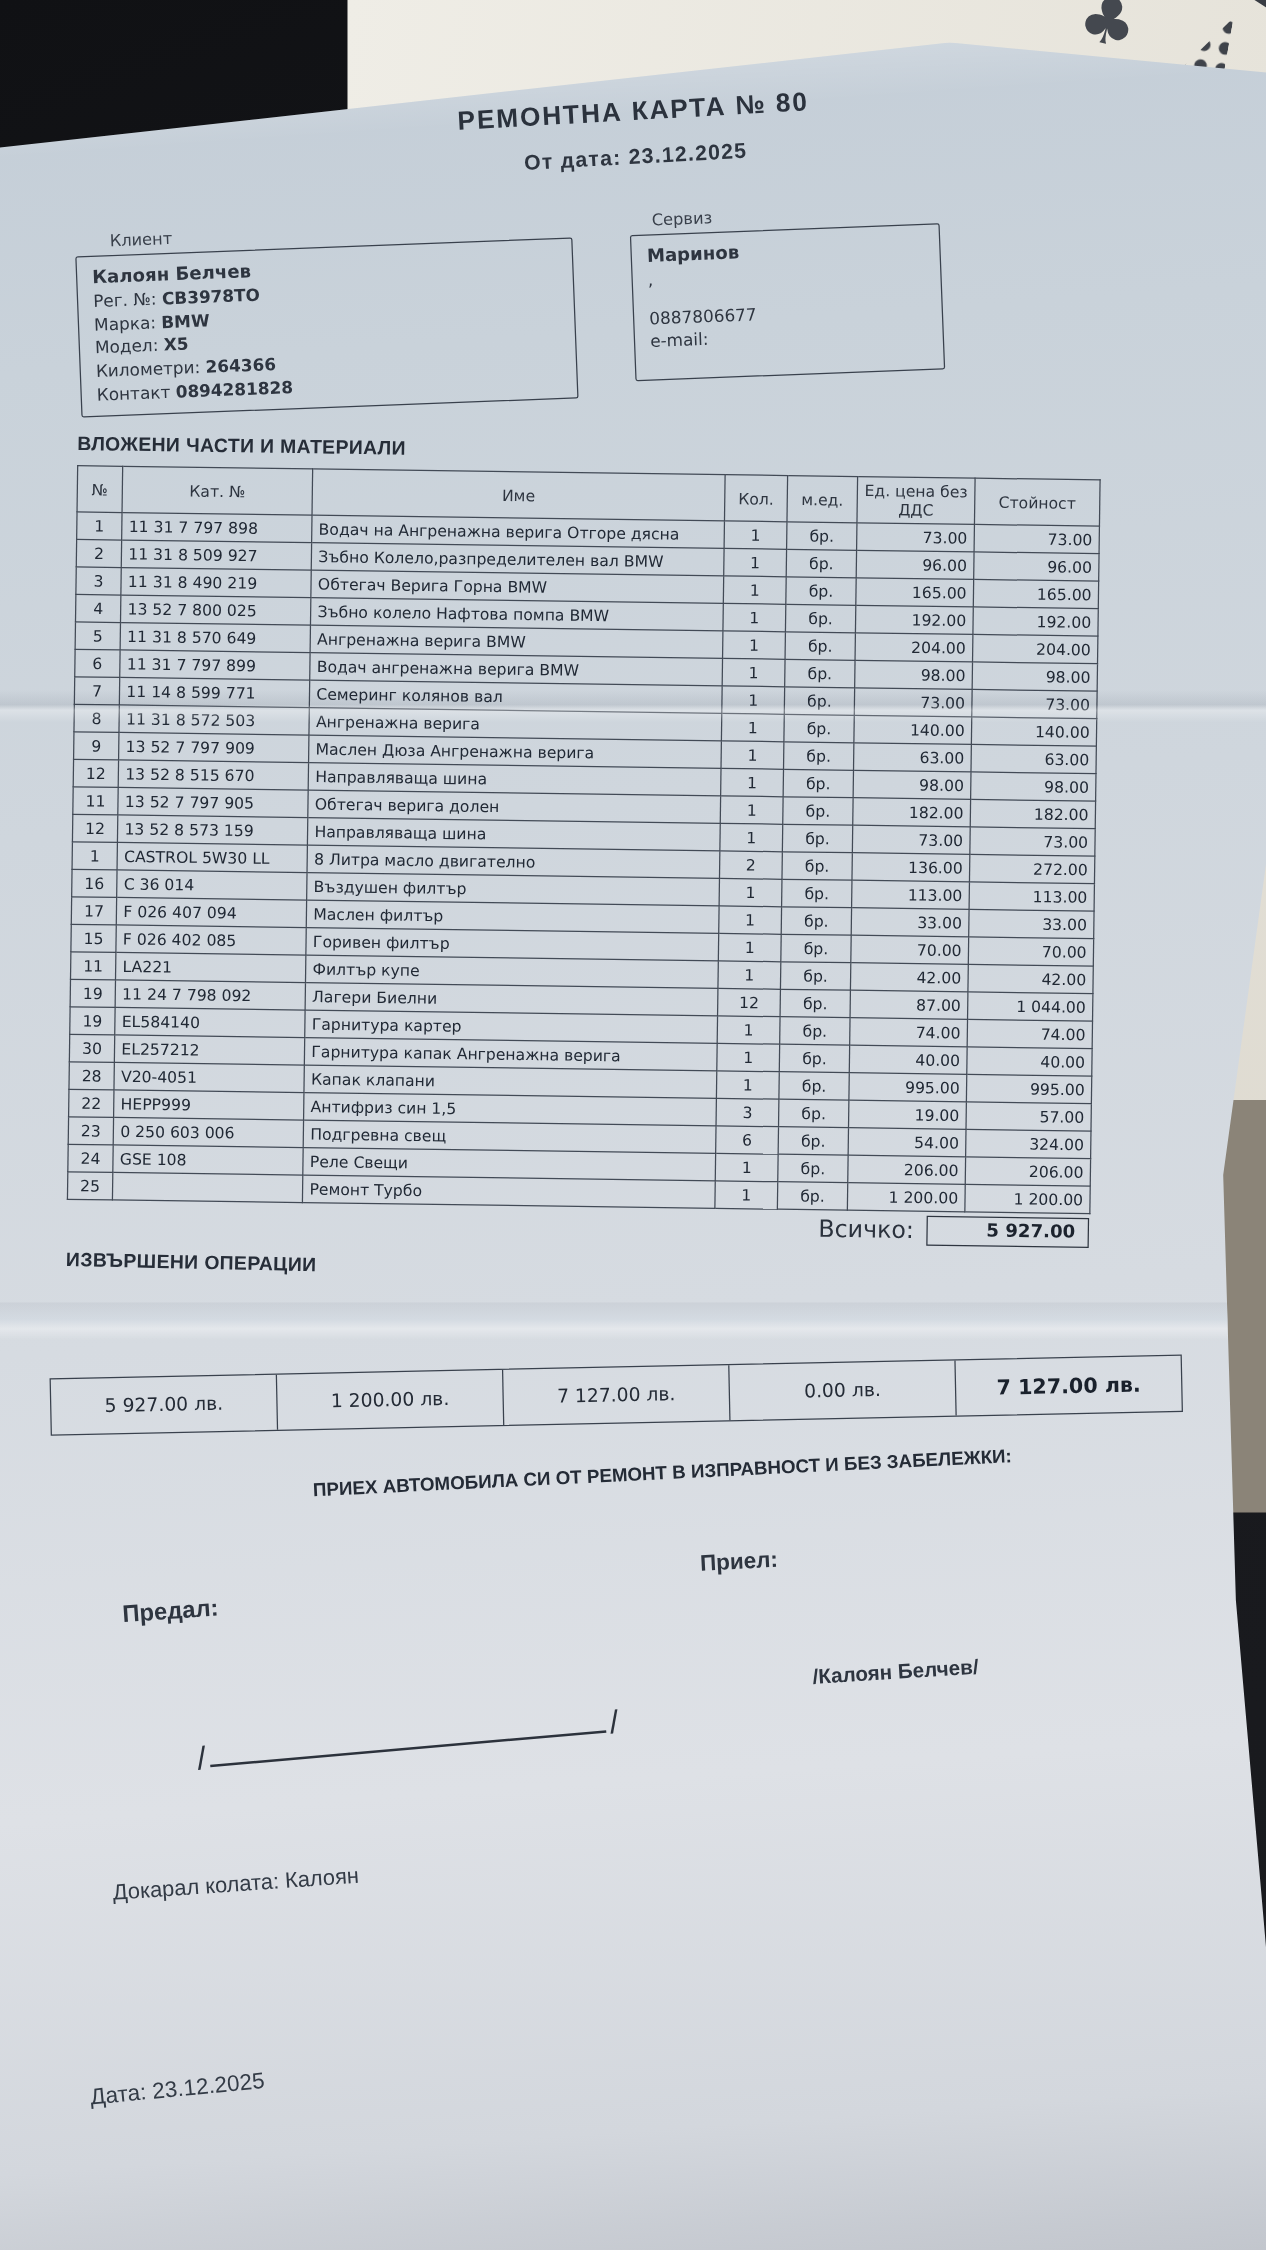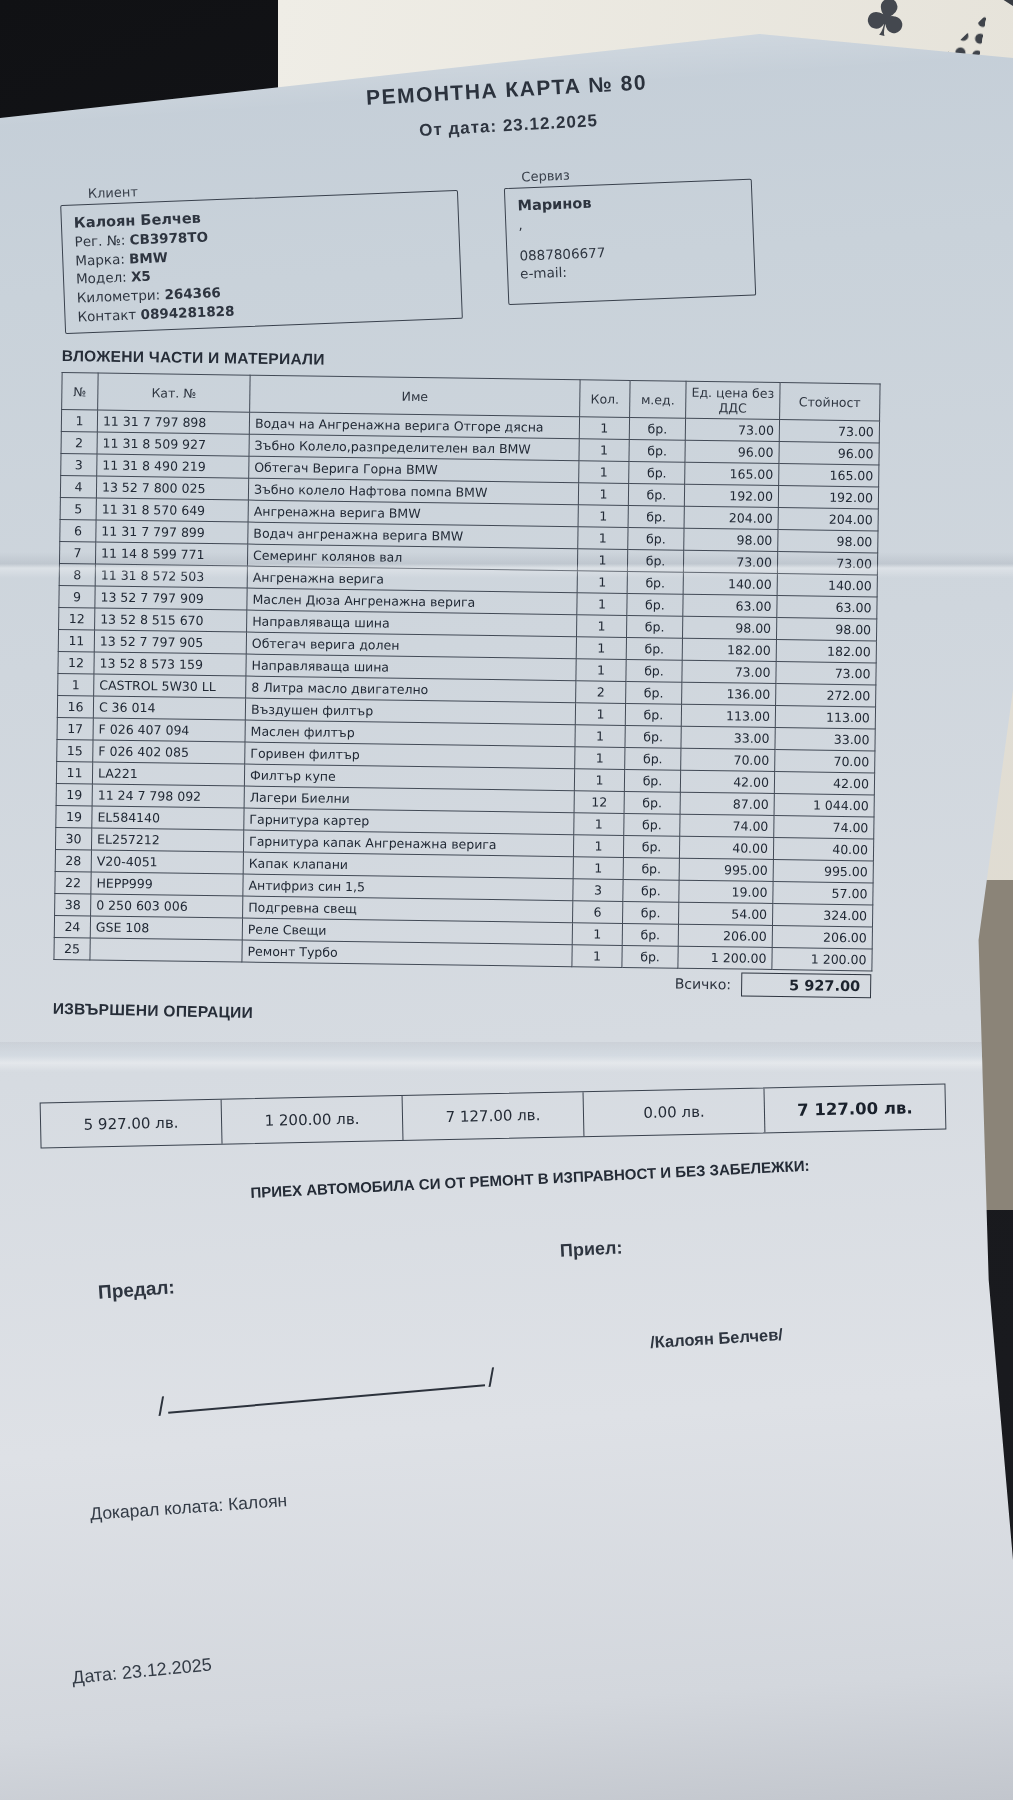--- a/index.html
+++ b/index.html
@@ -63,21 +63,21 @@
     letter-spacing:.3px;color:#262d38;}
   table.parts{border-collapse:collapse;margin-top:7px;width:818px;table-layout:fixed;}
   table.parts th,table.parts td{border:1.2px solid #424a56;}
   table.parts th{font-weight:normal;font-size:12.5px;padding:3px 4px;color:#2e3540;}
   table.parts td{font-size:12.5px;height:21px;padding:0 5px;color:#212935;white-space:nowrap;overflow:hidden;}
   td.col-no{text-align:center;}
   td.col-name{font-size:13px;}
   td.col-qty,td.col-unit{text-align:center;}
   td.col-price,td.col-value{text-align:right;}
   .total-row{width:818px;display:flex;justify-content:flex-end;align-items:center;margin-top:3px;}
-  .total-label{font-size:14px;padding-right:10px;color:#2b323d;margin-left:16px;}
+  .total-label{font-size:19px;padding-right:10px;color:#2b323d;margin-left:16px;}
   .total-box{border:1.6px solid #2e3540;padding:3px 10px;min-width:108px;text-align:right;
     font-weight:bold;font-size:14.5px;color:#1c232e;}
   .sec-ops{margin-top:16px;transform:rotate(.4deg);}
   
   .sec-strip{margin-top:72px;margin-left:-22px;transform:rotate(-1.2deg);}
   .strip{display:flex;border:1.6px solid #39414d;width:904px;height:44px;}
   .strip .cell{flex:1;display:flex;align-items:center;justify-content:center;
     border-left:1.4px solid #39414d;font-size:15px;color:#242b36;}
   .strip .cell:first-child{border-left:none;}
   .strip .cell.last{font-weight:bold;font-size:16.5px;color:#1a212c;}
@@ -359,21 +359,21 @@
             <tr>
               <td class="col-no">22</td>
               <td class="col-cat">HEPP999</td>
               <td class="col-name">Антифриз син 1,5</td>
               <td class="col-qty">3</td>
               <td class="col-unit">бр.</td>
               <td class="col-price">19.00</td>
               <td class="col-value">57.00</td>
             </tr>
             <tr>
-              <td class="col-no">38</td>
+              <td class="col-no">23</td>
               <td class="col-cat">0 250 603 006</td>
               <td class="col-name">Подгревна свещ</td>
               <td class="col-qty">6</td>
               <td class="col-unit">бр.</td>
               <td class="col-price">54.00</td>
               <td class="col-value">324.00</td>
             </tr>
             <tr>
               <td class="col-no">24</td>
               <td class="col-cat">GSE 108</td>

